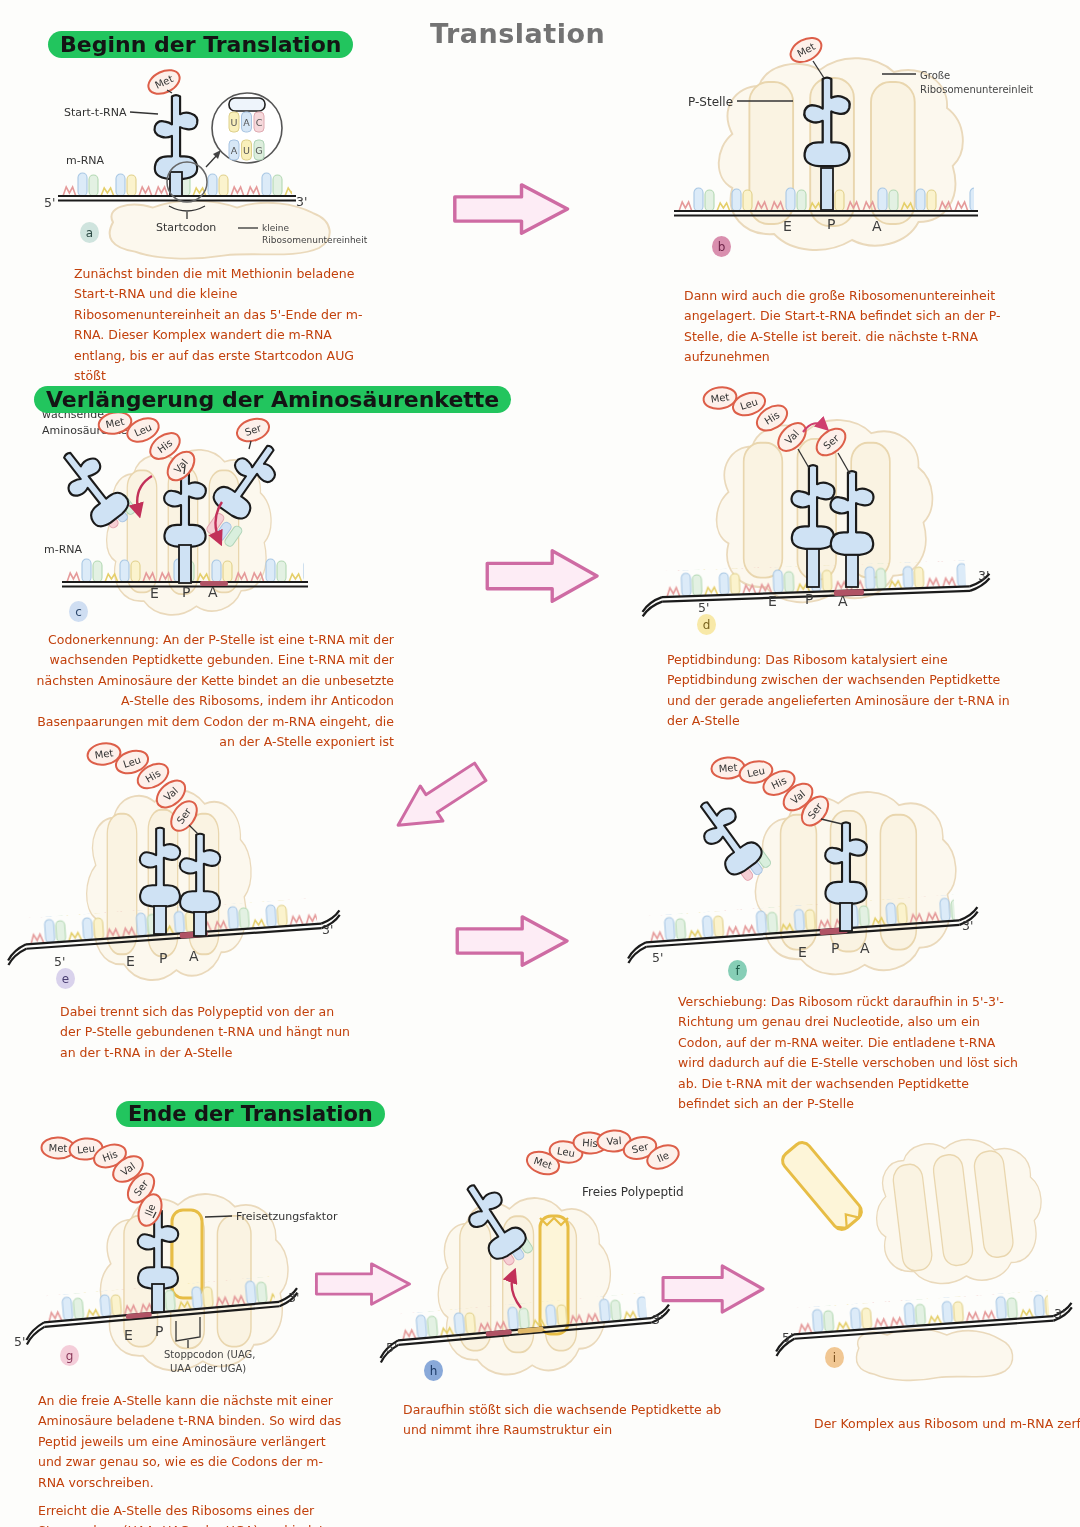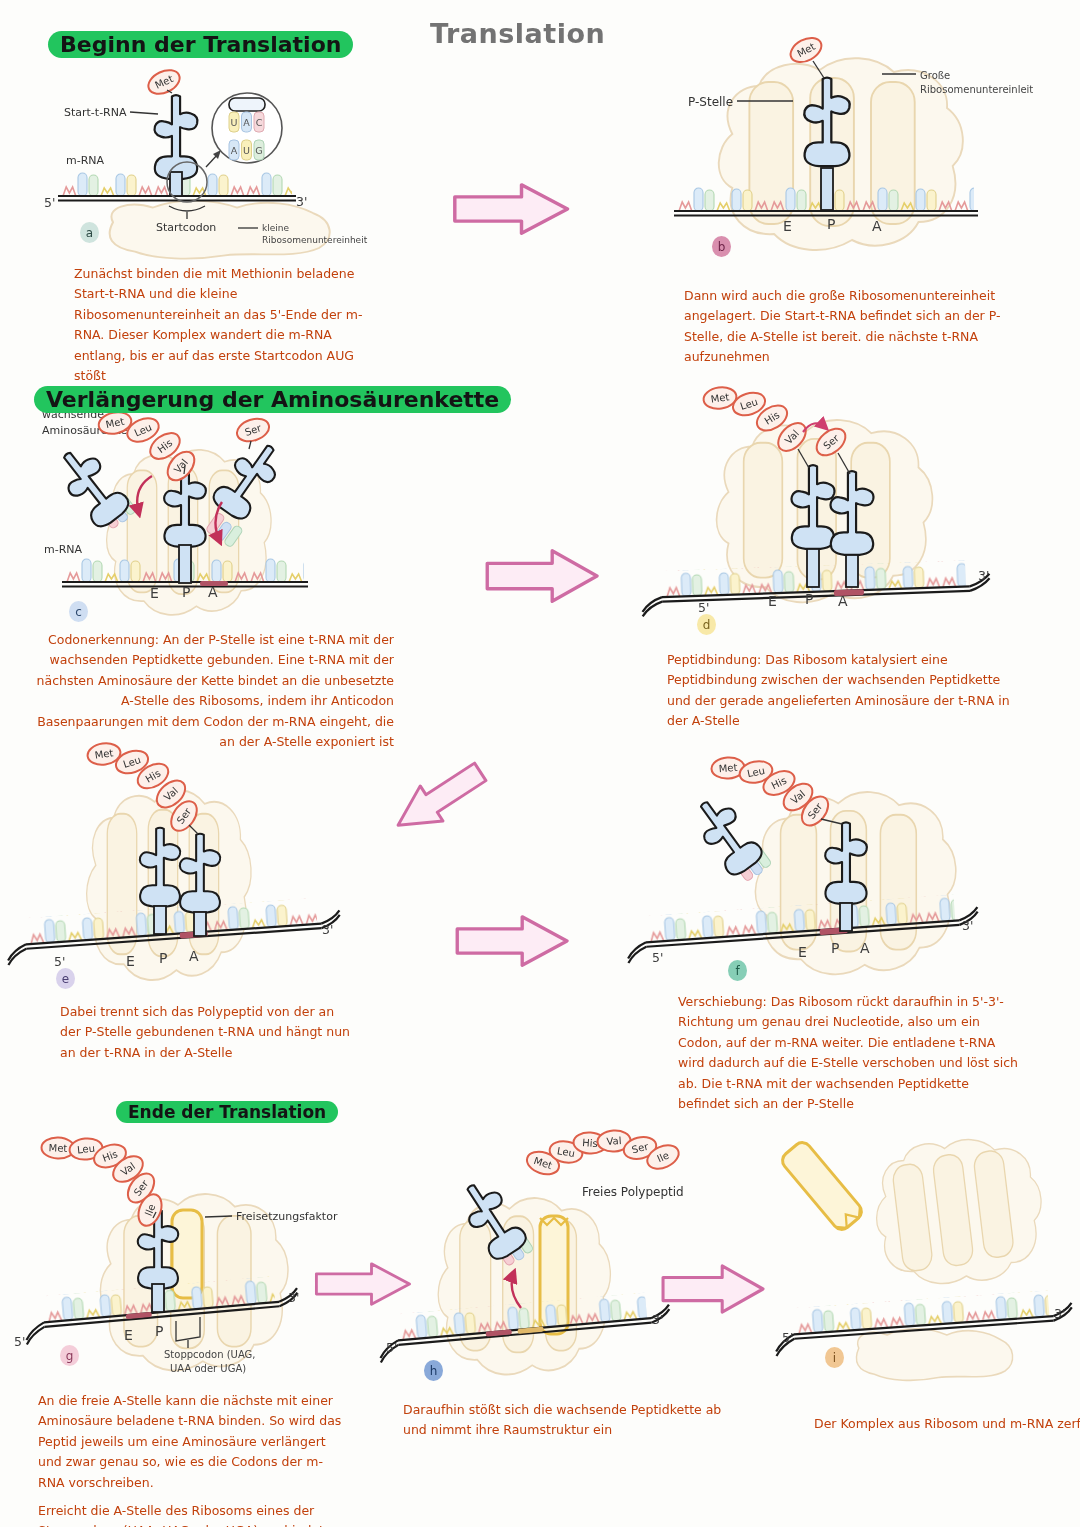--- a/index.html
+++ b/index.html
@@ -474,21 +474,21 @@
     <use href="#arrow" class="arrowp" transform="translate(541,576) scale(1.12,1.15)"></use>
     <use href="#arrow" class="arrowp" transform="translate(440,798) rotate(147) scale(1.0,0.95)"></use>
     <use href="#arrow" class="arrowp" transform="translate(511,941) scale(1.12,1.1)"></use>
     <use href="#arrow" class="arrowp" transform="translate(362,1284) scale(0.95,0.92)"></use>
     <use href="#arrow" class="arrowp" transform="translate(712,1289) scale(1.02,1.05)"></use>
   </svg>
 
   <div class="abs pgtitle" style="left:430px; top:18px;">Translation</div>
   <div class="abs" style="left:48px; top:31px;"><span class="h2">Beginn der Translation</span></div>
   <div class="abs" style="left:34px; top:386px;"><span class="h2">Verlängerung der Aminosäurenkette</span></div>
-  <div class="abs" style="left:116px; top:1101px;"><span class="h2" style="font-size:17px">Ende der Translation</span></div>
+  <div class="abs" style="left:116px; top:1101px;"><span class="h2" style="font-size:21px">Ende der Translation</span></div>
 
   <div class="abs cap" style="left:74px;  top:264px;  width:300px;">Zunächst binden die mit Methionin beladene Start-t-RNA und die kleine Ribosomenuntereinheit an das 5'-Ende der m-RNA. Dieser Komplex wandert die m-RNA entlang, bis er auf das erste Startcodon AUG stößt</div>
   <div class="abs cap" style="left:684px; top:286px;  width:345px;">Dann wird auch die große Ribosomenuntereinheit angelagert. Die Start-t-RNA befindet sich an der P-Stelle, die A-Stelle ist bereit. die nächste t-RNA aufzunehmen</div>
   <div class="abs cap" style="left:36px;  top:630px;  width:358px;text-align:right;">Codonerkennung: An der P-Stelle ist eine t-RNA mit der wachsenden Peptidkette gebunden. Eine t-RNA mit der nächsten Aminosäure der Kette bindet an die unbesetzte A-Stelle des Ribosoms, indem ihr Anticodon Basenpaarungen mit dem Codon der m-RNA eingeht, die an der A-Stelle exponiert ist</div>
   <div class="abs cap" style="left:667px; top:650px;  width:352px;">Peptidbindung: Das Ribosom katalysiert eine Peptidbindung zwischen der wachsenden Peptidkette und der gerade angelieferten Aminosäure der t-RNA in der A-Stelle</div>
   <div class="abs cap" style="left:60px;  top:1002px; width:292px;">Dabei trennt sich das Polypeptid von der an der P-Stelle gebundenen t-RNA und hängt nun an der t-RNA in der A-Stelle</div>
   <div class="abs cap" style="left:678px; top:992px;  width:342px;">Verschiebung: Das Ribosom rückt daraufhin in 5'-3'-Richtung um genau drei Nucleotide, also um ein Codon, auf der m-RNA weiter. Die entladene t-RNA wird dadurch auf die E-Stelle verschoben und löst sich ab. Die t-RNA mit der wachsenden Peptidkette befindet sich an der P-Stelle</div>
   <div class="abs cap" style="left:30px;  top:1383px; width:322px;">
     <p>An die freie A-Stelle kann die nächste mit einer Aminosäure beladene t-RNA binden. So wird das Peptid jeweils um eine Aminosäure verlängert und zwar genau so, wie es die Codons der m-RNA vorschreiben.</p>
     <p>Erreicht die A-Stelle des Ribosoms eines der Stoppcodons (UAA, UAG oder UGA), so bindet statt einer beladenen t-RNA ein als Freisetzungsfaktor bezeichnetes Protein</p>

